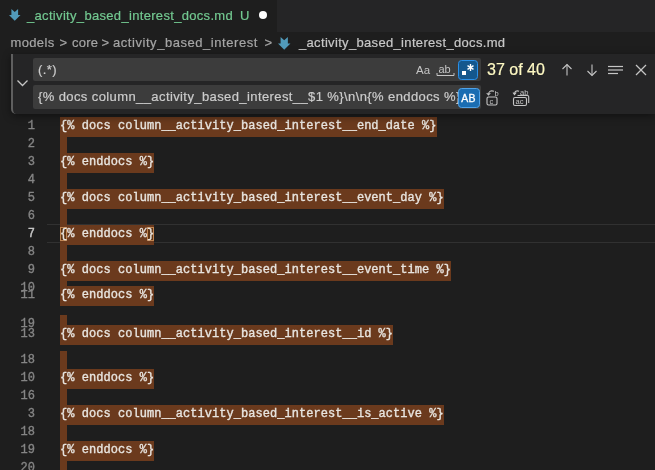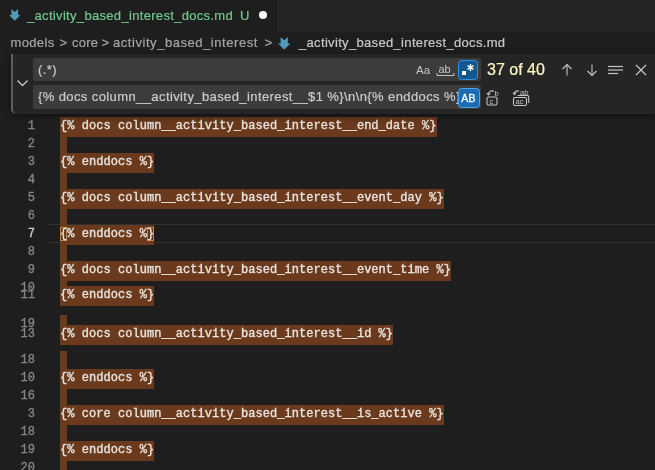--- a/index.html
+++ b/index.html
@@ -135,21 +135,21 @@
 <div class="row" style="top:369px">
     <span class="ln">10</span>
     <span class="code"><span class="m">{% enddocs %}</span></span>
   </div>
 <div class="row" style="top:387px">
     <span class="ln">16</span>
     <span class="stripe"></span>
   </div>
 <div class="row" style="top:405px">
     <span class="ln">3</span>
-    <span class="code"><span class="m">{% core column__activity_based_interest__is_active %}</span></span>
+    <span class="code"><span class="m">{% docs column__activity_based_interest__is_active %}</span></span>
   </div>
 <div class="row" style="top:423px">
     <span class="ln">18</span>
     <span class="stripe"></span>
   </div>
 <div class="row" style="top:441px">
     <span class="ln">19</span>
     <span class="code"><span class="m">{% enddocs %}</span></span>
   </div>
 <div class="row" style="top:459px">

